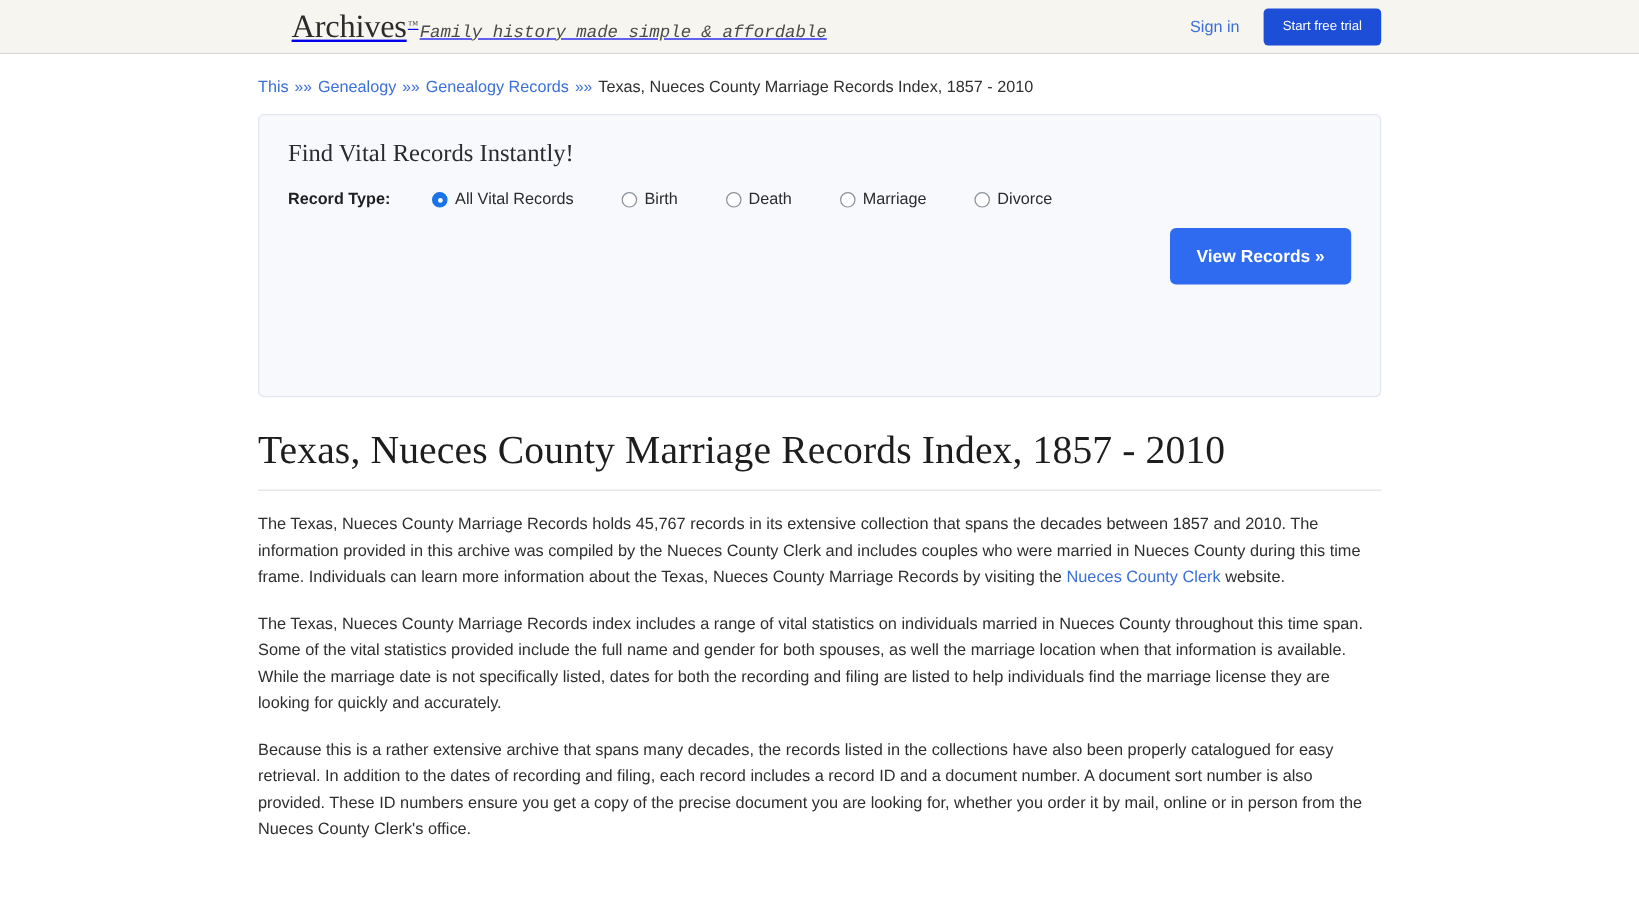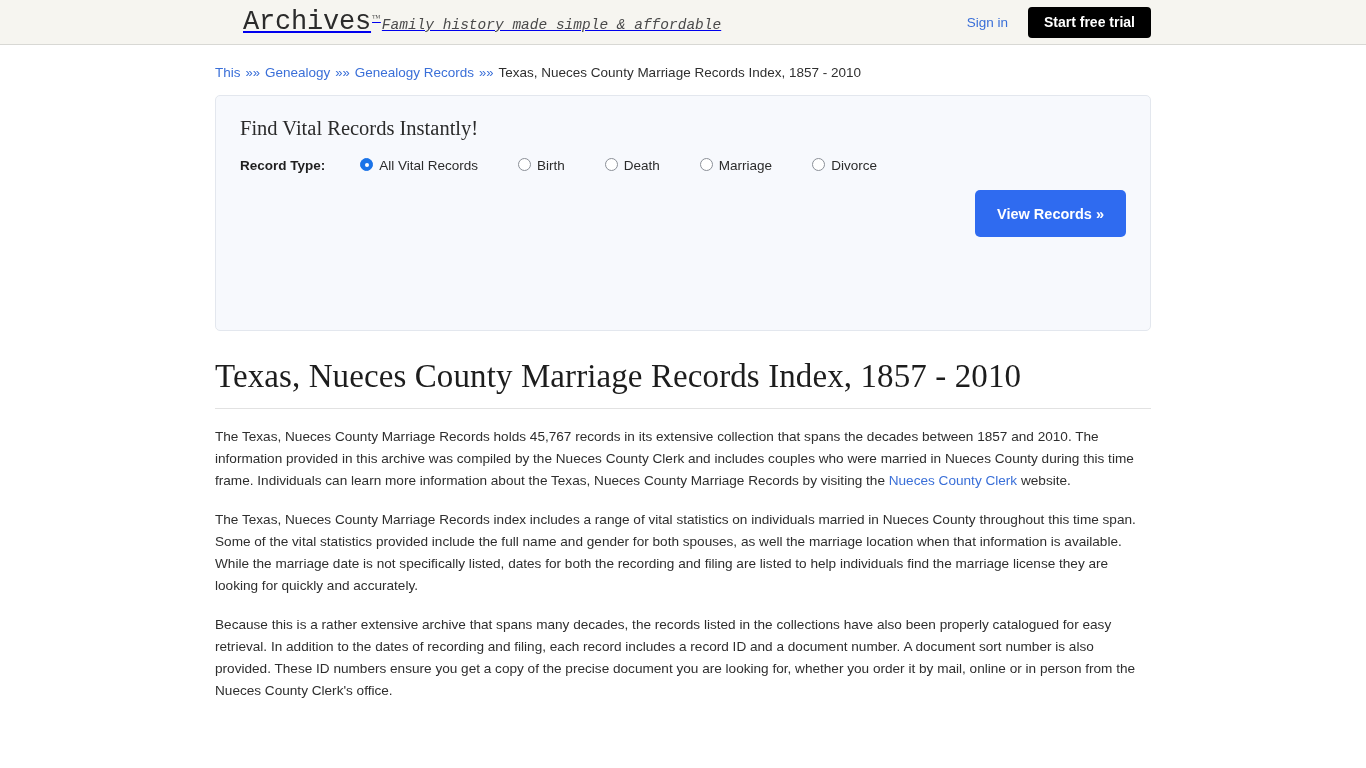--- a/index.html
+++ b/index.html
@@ -27,21 +27,21 @@
     position: relative;
     display: flex;
     align-items: center;
   }
   .brand-wrap {
     display: flex;
     align-items: baseline;
     margin-left: 28px;
   }
   .brand-logo {
-    font-family: Liberation Mono, monospace;
+    font-family: Liberation Serif, serif;
     font-size: 27px;
     color: #2b2b2b;
     letter-spacing: -0.2px;
     font-weight: 400;
   }
   .brand-tm {
     font-family: "Liberation Serif", serif;
     font-size: 9px;
     color: #555;
     position: relative;
@@ -64,32 +64,31 @@
     align-items: center;
     gap: 20px;
   }
   .signin-link {
     color: #3a6fd8;
     font-size: 13.5px;
     text-decoration: none;
     cursor: pointer;
   }
   .trial-button {
-    background: #000000;
+    background: #1d4ed8;
     color: #ffffff;
     border: none;
     border-radius: 4px;
-    font-size: 14px;
+    font-size: 11px;
     font-family: "Liberation Sans", sans-serif;
     padding: 0 16px;
     height: 31px;
     line-height: 31px;
     cursor: pointer;
     white-space: nowrap;
-    font-weight: bold;
   }
 
   
   .page {
     width: 936px;
     margin: 0 auto;
     position: relative;
   }
 
   
@@ -196,21 +195,21 @@
     font-size: 13.5px;
     color: #1f1f1f;
     gap: 22px;
   }
   .radio-row .rt-label {
     font-weight: bold;
     margin-right: 13px;
   }
   .radio-item {
     display: flex;
-    align-items: flex-start;
+    align-items: flex-end;
     margin-right: 18px;
     cursor: pointer;
   }
   .radio-dot {
     width: 13px;
     height: 13px;
     border-radius: 50%;
     border: 1px solid #8b9098;
     background: #fff;
     margin-right: 6px;

